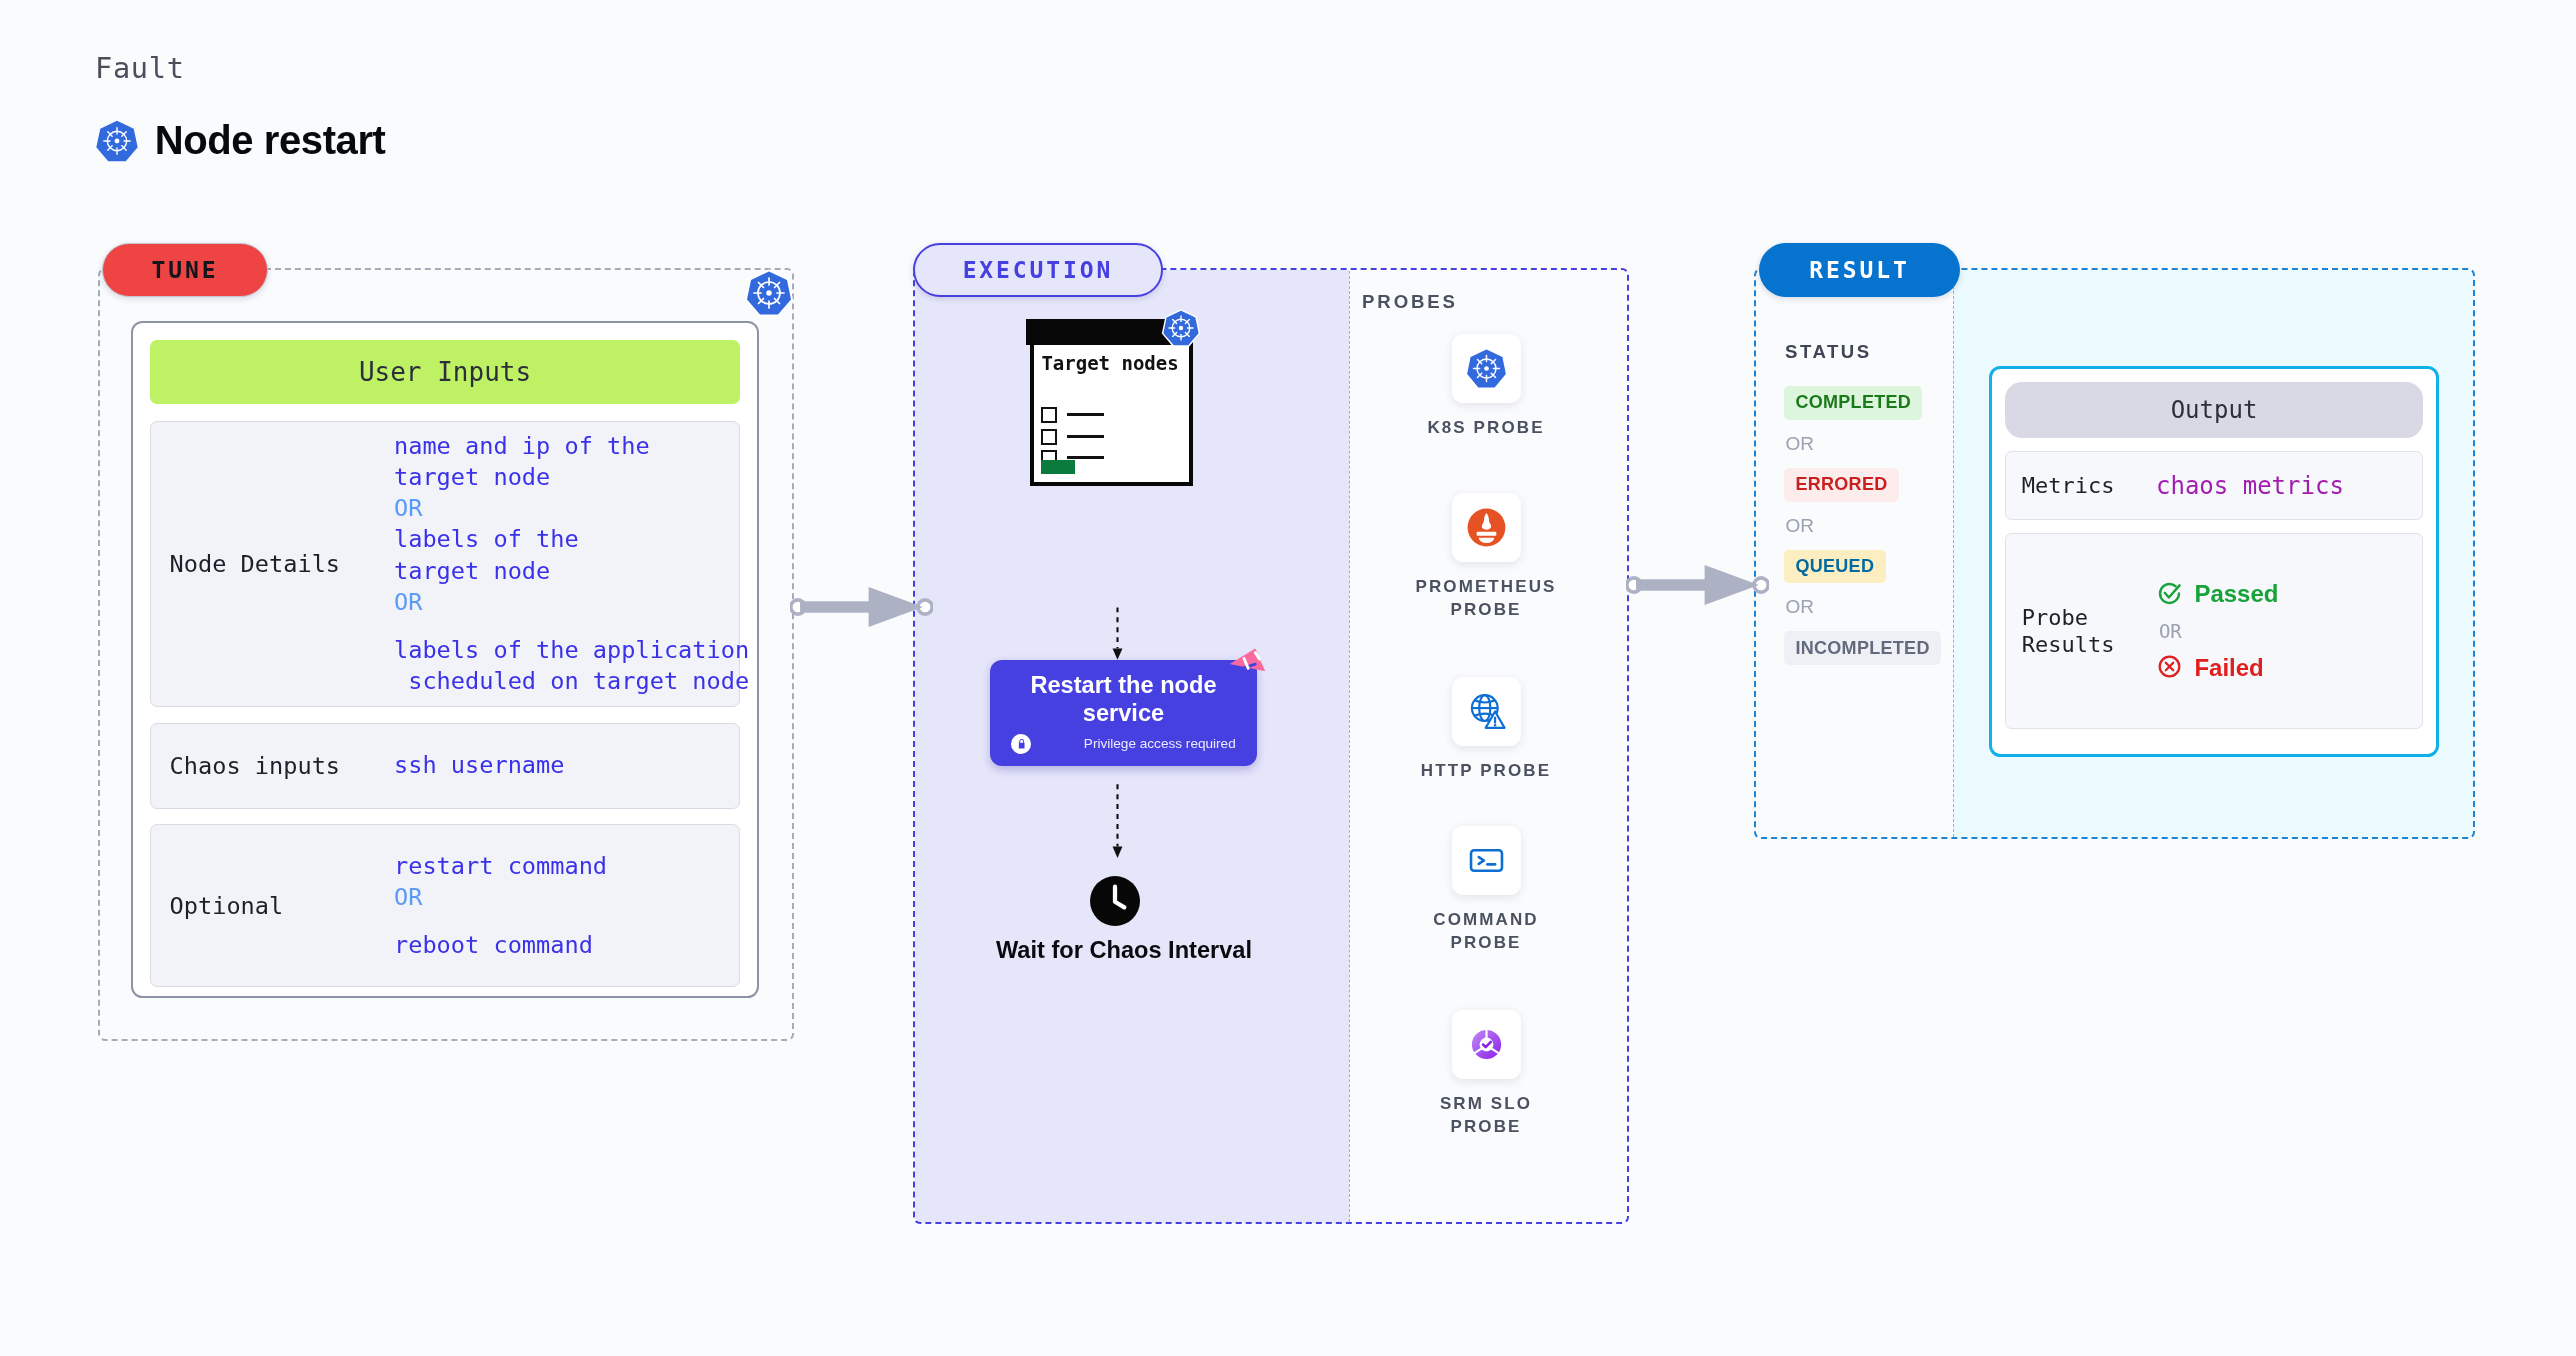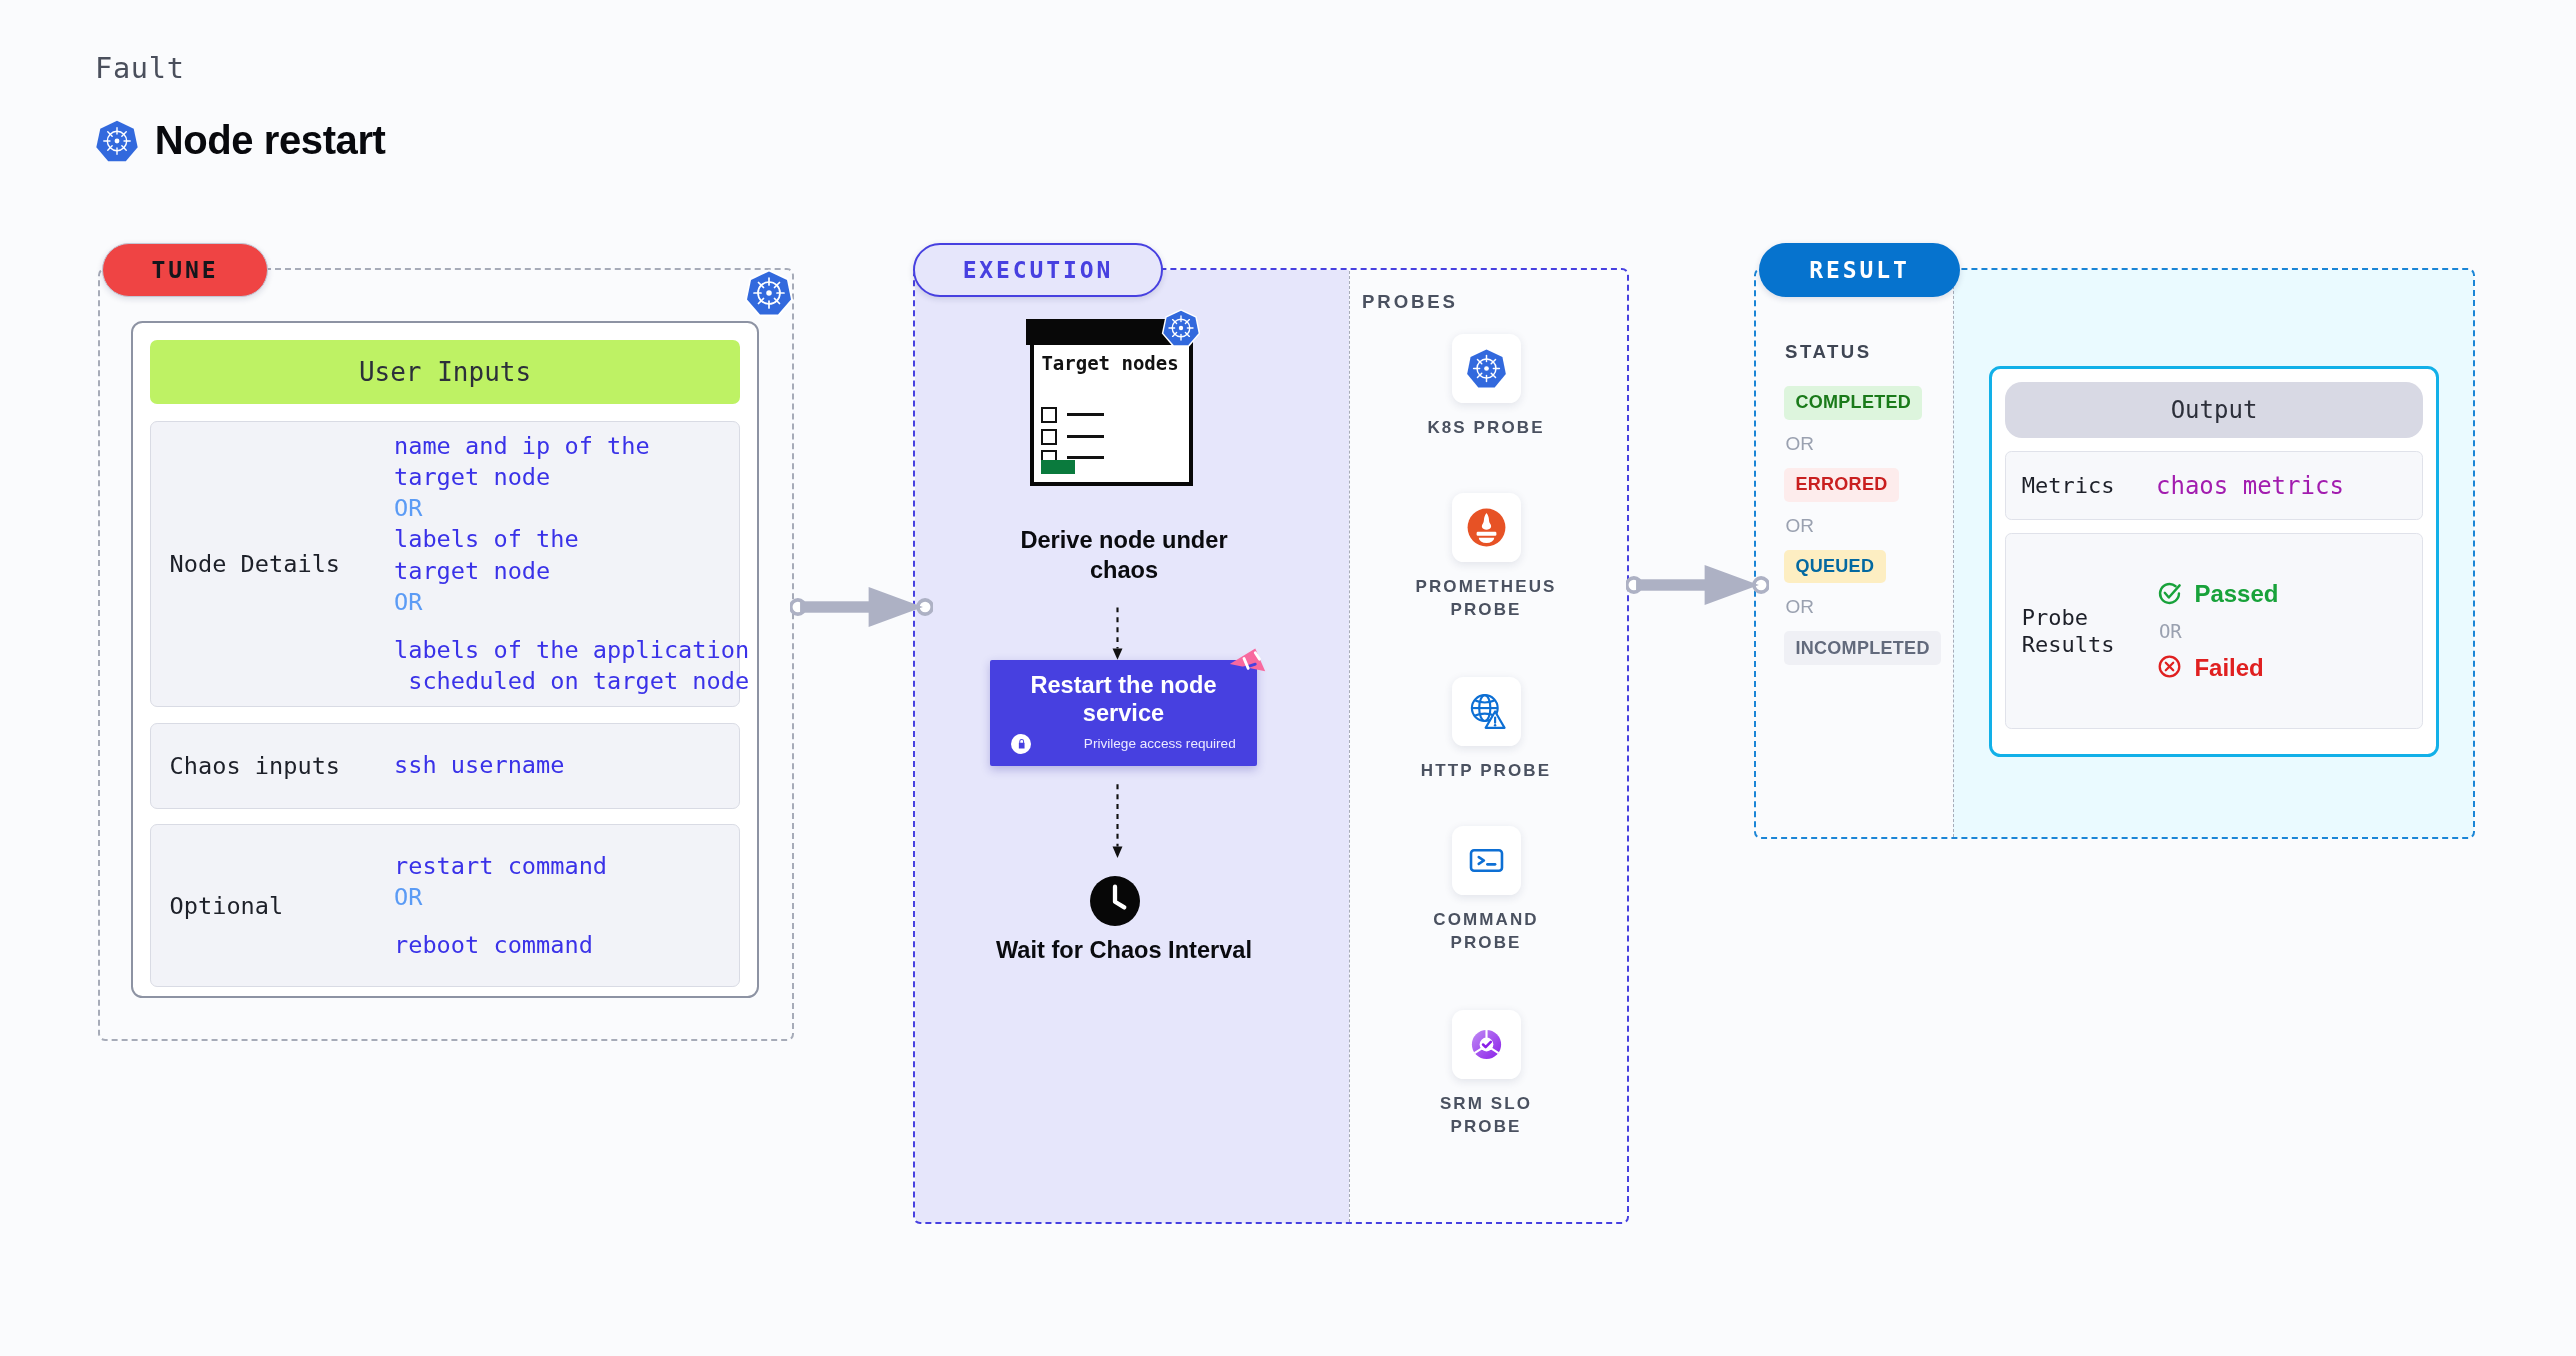--- a/index.html
+++ b/index.html
@@ -129,21 +129,21 @@
 
   .step-caption {
     position: absolute; text-align: center; font-weight: bold;
     font-size: 23.6px; color: #0a0b0f; line-height: 1.28;
   }
 
   .dotted-arrow { position: absolute; }
 
   .restart-box {
     position: absolute; left: 990px; top: 660px; width: 267px; height: 106px;
-    background: #4740e0; border-radius: 2px; overflow: visible;
+    background: #4740e0; border-radius: 12px; overflow: visible;
     box-shadow: 0 3.6px 10px rgba(40,30,160,.25);
     display: flex; flex-direction: column; align-items: center; justify-content: center;
   }
   .restart-title {
     color: #ffffff; font-weight: bold; font-size: 23.6px; line-height: 1.18;
     text-align: center; max-width: 214px;
   }
   .restart-sub-row { display: flex; align-items: center; gap: 8.6px; margin-top: 5.7px; }
   .lock-circle {
     width: 20px; height: 20px; border-radius: 50%; background: #ffffff;
@@ -350,22 +350,20 @@
           <line x1="50" y1="66" x2="50" y2="80"></line>
         <line x1="20" y1="50" x2="34" y2="50"></line>
           <line x1="66" y1="50" x2="80" y2="50"></line>
         <line x1="29" y1="29" x2="39" y2="39"></line>
           <line x1="61" y1="61" x2="71" y2="71"></line>
         <line x1="71" y1="29" x2="61" y2="39"></line>
           <line x1="39" y1="61" x2="29" y2="71"></line>
       </g>
     </svg>
   </div>
-  <div class="step-caption" style="left:992px; top:525px; width:264px;">Derive node under
-chaos</div>
 
   <div class="dotted-arrow" style="left:1109px; top:607px;">
     <svg width="17" height="56" viewBox="0 0 24 78">
       <line x1="12" y1="0" x2="12" y2="58" stroke="#111" stroke-width="3" stroke-dasharray="7 7"></line>
       <path d="M5 58 L19 58 L12 74 Z" fill="#111"></path>
     </svg>
   </div>
 
   <div class="restart-box">
     <div class="restart-title">Restart the node

